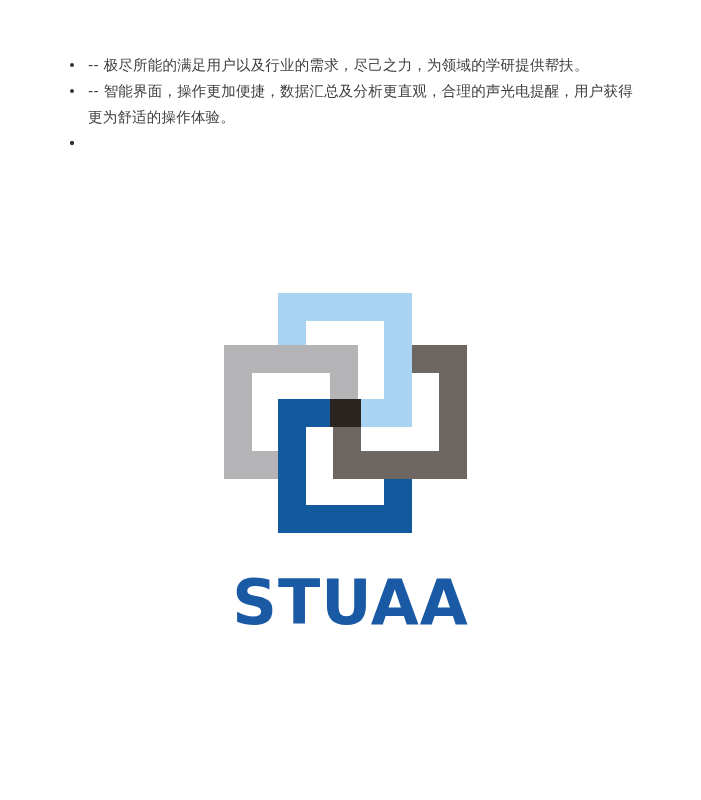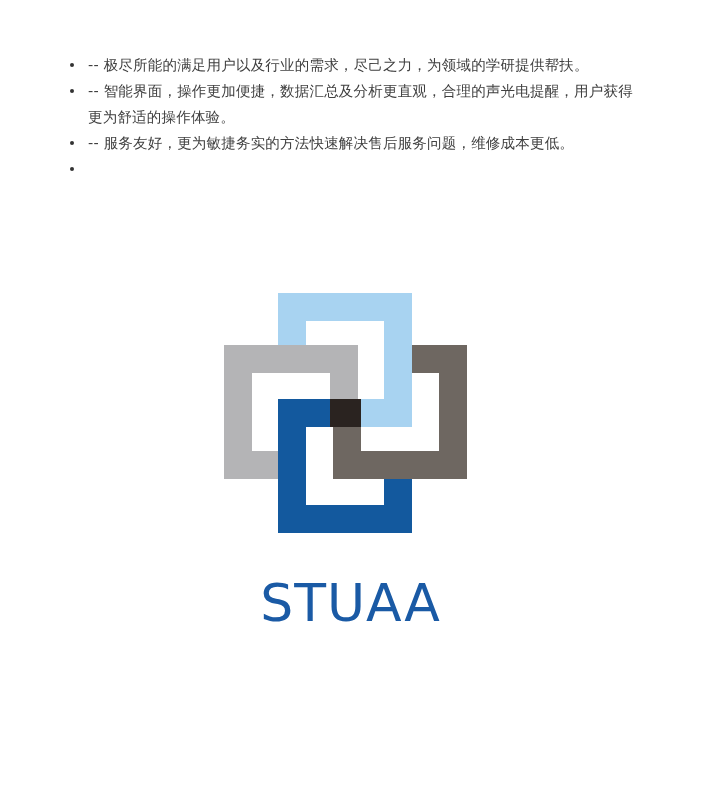--- a/index.html
+++ b/index.html
@@ -50,23 +50,23 @@
   }
   .logo-box svg { display: block; }
 
   
   .wordmark {
     position: absolute;
     left: 0;
     right: 0;
     top: 572px;
     text-align: center;
-    font-size: 52px;
+    font-size: 62px;
     line-height: 62px;
-    font-weight: 400;
+    font-weight: 700;
     letter-spacing: 1px;
   }
 
   
   .tagline {
     position: absolute;
     left: 0;
     right: 0;
     top: 652px;
     text-align: center;
@@ -80,21 +80,21 @@
   }
 </style>
 </head>
 <body>
 
 <div class="page">
 
   <ul class="bullet-list" id="bullet-list" style="color: rgb(64, 64, 64);">
       <li><span class="dot"></span><span>-- 极尽所能的满足用户以及行业的需求，尽己之力，为领域的学研提供帮扶。</span></li>
       <li><span class="dot"></span><span>-- 智能界面，操作更加便捷，数据汇总及分析更直观，合理的声光电提醒，用户获得更为舒适的操作体验。</span></li>
-      <li><span class="dot"></span><span>-- 服务友好，更为敏捷务实的方法快速解决售后服务问题，维修成本更低。</span></li>
+      <li><span class="dot"></span></li>
       <li><span class="dot"></span></li>
     </ul>
 
   <div class="logo-box">
     <svg width="243" height="240" viewBox="0 0 243 240" xmlns="http://www.w3.org/2000/svg">
 
       <rect x="109" y="52" width="134" height="134" fill="#6e6761"></rect>
       <rect x="137" y="80" width="78" height="78" fill="#ffffff"></rect>
 
       <rect x="54" y="0" width="134" height="134" fill="#a8d3f1"></rect>

